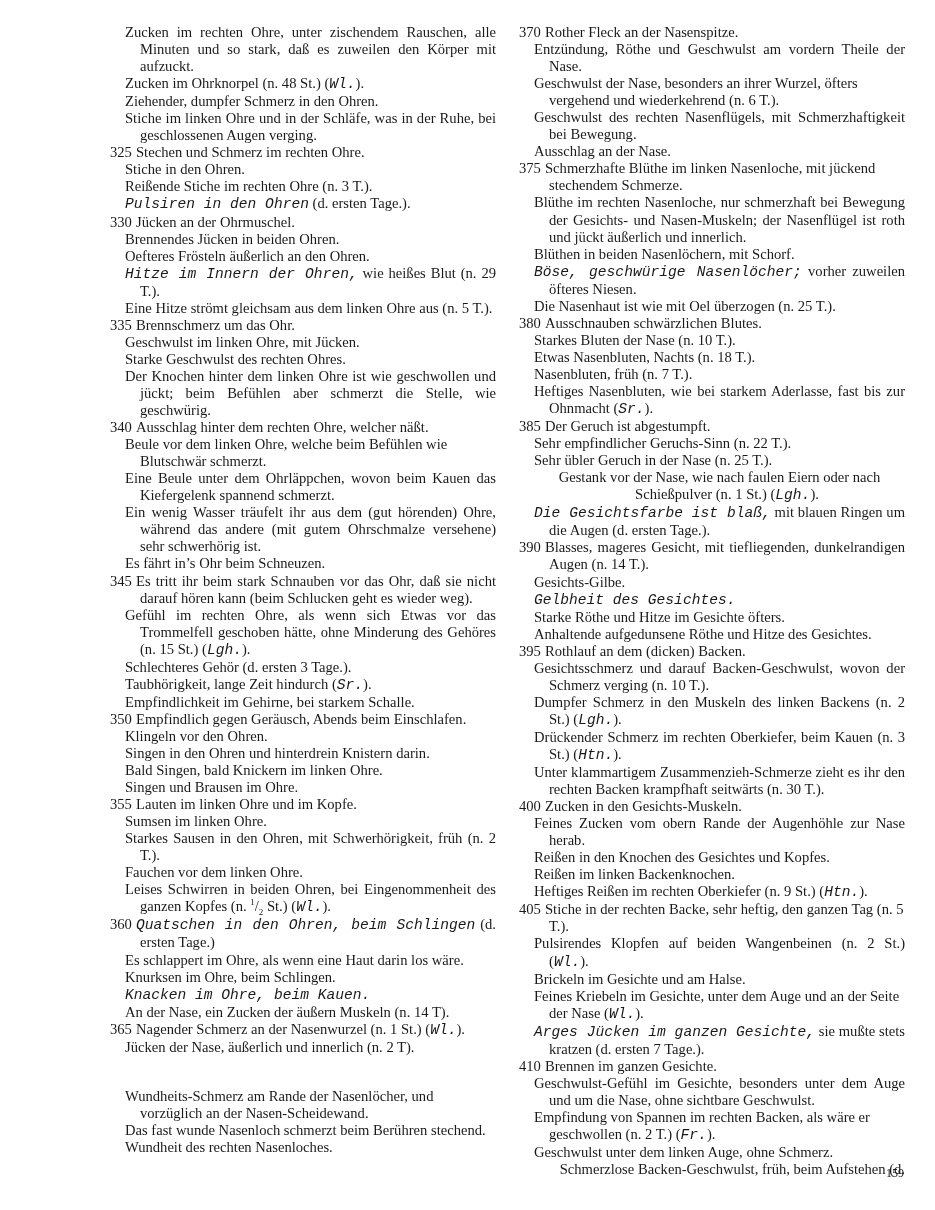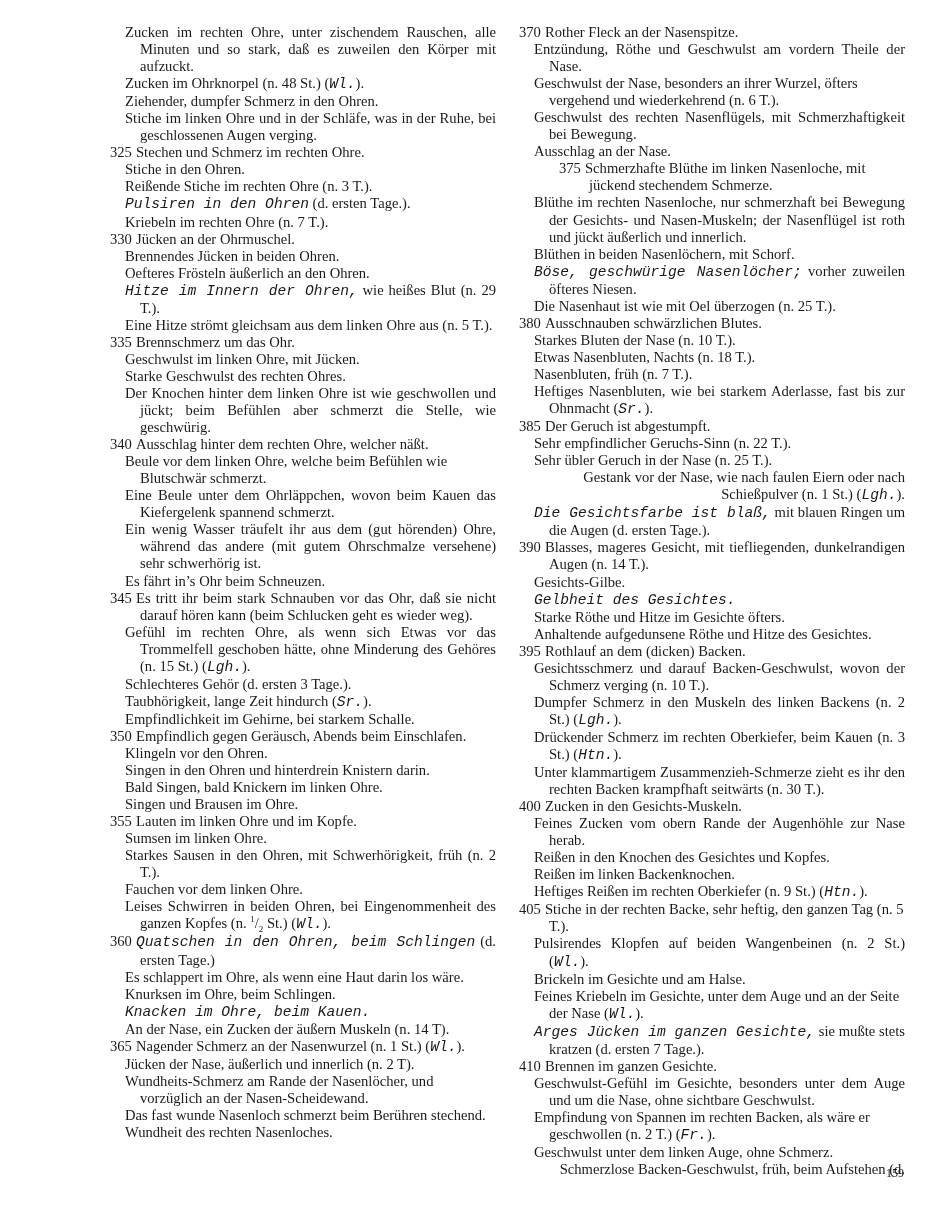--- a/index.html
+++ b/index.html
@@ -21,21 +21,20 @@
 <div>
   <div class="col col-left">
       <p class="entry"><span>Zucken im rechten Ohre, unter zischendem Rauschen, alle Minuten und so stark, daß es zuweilen den Körper mit aufzuckt.</span></p>
       <p class="entry"><span>Zucken im Ohrknorpel (n. 48 St.) (</span><i>Wl.</i><span>).</span></p>
       <p class="entry"><span>Ziehender, dumpfer Schmerz in den Ohren.</span></p>
       <p class="entry"><span>Stiche im linken Ohre und in der Schläfe, was in der Ruhe, bei geschlossenen Augen verging.</span></p>
       <p class="entry numbered"><span class="num">325</span><span>Stechen und Schmerz im rechten Ohre.</span></p>
       <p class="entry"><span>Stiche in den Ohren.</span></p>
       <p class="entry"><span>Reißende Stiche im rechten Ohre (n. 3 T.).</span></p>
       <p class="entry"><i>Pulsiren in den Ohren</i><span> (d. ersten Tage.).</span></p>
-      <p class="entry"><span>Kriebeln im rechten Ohre (n. 7 T.).</span></p>
       <p class="entry numbered"><span class="num">330</span><span>Jücken an der Ohrmuschel.</span></p>
       <p class="entry"><span>Brennendes Jücken in beiden Ohren.</span></p>
       <p class="entry"><span>Oefteres Frösteln äußerlich an den Ohren.</span></p>
       <p class="entry"><i>Hitze im Innern der Ohren,</i><span> wie heißes Blut (n. 29 T.).</span></p>
       <p class="entry"><span>Eine Hitze strömt gleichsam aus dem linken Ohre aus (n. 5 T.).</span></p>
       <p class="entry numbered"><span class="num">335</span><span>Brennschmerz um das Ohr.</span></p>
       <p class="entry"><span>Geschwulst im linken Ohre, mit Jücken.</span></p>
       <p class="entry"><span>Starke Geschwulst des rechten Ohres.</span></p>
       <p class="entry"><span>Der Knochen hinter dem linken Ohre ist wie geschwollen und jückt; beim Befühlen aber schmerzt die Stelle, wie geschwürig.</span></p>
       <p class="entry numbered"><span class="num">340</span><span>Ausschlag hinter dem rechten Ohre, welcher näßt.</span></p>
@@ -58,44 +57,44 @@
       <p class="entry"><span>Starkes Sausen in den Ohren, mit Schwerhörigkeit, früh (n. 2 T.).</span></p>
       <p class="entry"><span>Fauchen vor dem linken Ohre.</span></p>
       <p class="entry"><span>Leises Schwirren in beiden Ohren, bei Eingenommenheit des ganzen Kopfes (n. </span><sup>1</sup><span>/</span><sub>2</sub><span> St.) (</span><i>Wl.</i><span>).</span></p>
       <p class="entry numbered"><span class="num">360</span><i>Quatschen in den Ohren, beim Schlingen</i><span> (d. ersten Tage.)</span></p>
       <p class="entry"><span>Es schlappert im Ohre, als wenn eine Haut darin los wäre.</span></p>
       <p class="entry"><span>Knurksen im Ohre, beim Schlingen.</span></p>
       <p class="entry"><i>Knacken im Ohre, beim Kauen.</i></p>
       <p class="entry"><span>An der Nase, ein Zucken der äußern Muskeln (n. 14 T).</span></p>
       <p class="entry numbered"><span class="num">365</span><span>Nagender Schmerz an der Nasenwurzel (n. 1 St.) (</span><i>Wl.</i><span>).</span></p>
       <p class="entry"><span>Jücken der Nase, äußerlich und innerlich (n. 2 T).</span></p>
-      <p class="entry" style="text-align: left;"><span>Wundheits-Schmerz am Rande der Nasenlöcher, und vorzüglich an der Nasen-Scheidewand.</span></p>
+      <p class="entry" style="text-align: left; margin-top: 32px;"><span>Wundheits-Schmerz am Rande der Nasenlöcher, und vorzüglich an der Nasen-Scheidewand.</span></p>
       <p class="entry"><span>Das fast wunde Nasenloch schmerzt beim Berühren stechend.</span></p>
       <p class="entry"><span>Wundheit des rechten Nasenloches.</span></p>
     </div>
   <div class="col col-right">
       <p class="entry numbered"><span class="num">370</span><span>Rother Fleck an der Nasenspitze.</span></p>
       <p class="entry"><span>Entzündung, Röthe und Geschwulst am vordern Theile der Nase.</span></p>
       <p class="entry" style="text-align: left;"><span>Geschwulst der Nase, besonders an ihrer Wurzel, öfters vergehend und wiederkehrend (n. 6 T.).</span></p>
       <p class="entry"><span>Geschwulst des rechten Nasenflügels, mit Schmerzhaftigkeit bei Bewegung.</span></p>
       <p class="entry"><span>Ausschlag an der Nase.</span></p>
-      <p class="entry numbered" style="text-align: left; margin-left: 40px;"><span class="num">375</span><span>Schmerzhafte Blüthe im linken Nasenloche, mit jückend stechendem Schmerze.</span></p>
+      <p class="entry numbered" style="text-align: left;"><span class="num">375</span><span>Schmerzhafte Blüthe im linken Nasenloche, mit jückend stechendem Schmerze.</span></p>
       <p class="entry"><span>Blüthe im rechten Nasenloche, nur schmerzhaft bei Bewegung der Gesichts- und Nasen-Muskeln; der Nasenflügel ist roth und jückt äußerlich und innerlich.</span></p>
       <p class="entry"><span>Blüthen in beiden Nasenlöchern, mit Schorf.</span></p>
       <p class="entry"><i>Böse, geschwürige Nasenlöcher;</i><span> vorher zuweilen öfteres Niesen.</span></p>
       <p class="entry"><span>Die Nasenhaut ist wie mit Oel überzogen (n. 25 T.).</span></p>
       <p class="entry numbered"><span class="num">380</span><span>Ausschnauben schwärzlichen Blutes.</span></p>
       <p class="entry"><span>Starkes Bluten der Nase (n. 10 T.).</span></p>
       <p class="entry"><span>Etwas Nasenbluten, Nachts (n. 18 T.).</span></p>
       <p class="entry"><span>Nasenbluten, früh (n. 7 T.).</span></p>
       <p class="entry"><span>Heftiges Nasenbluten, wie bei starkem Aderlasse, fast bis zur Ohnmacht (</span><i>Sr.</i><span>).</span></p>
       <p class="entry numbered"><span class="num">385</span><span>Der Geruch ist abgestumpft.</span></p>
       <p class="entry"><span>Sehr empfindlicher Geruchs-Sinn (n. 22 T.).</span></p>
       <p class="entry"><span>Sehr übler Geruch in der Nase (n. 25 T.).</span></p>
-      <p class="entry" style="text-align: right;"><span>Gestank vor der Nase, wie nach faulen Eiern oder nach Schießpulver (n. 1 St.) (</span><i>Lgh.</i><span>).</span></p>
+      <p class="entry" style="text-align: center;"><span>Gestank vor der Nase, wie nach faulen Eiern oder nach Schießpulver (n. 1 St.) (</span><i>Lgh.</i><span>).</span></p>
       <p class="entry"><i>Die Gesichtsfarbe ist blaß,</i><span> mit blauen Ringen um die Augen (d. ersten Tage.).</span></p>
       <p class="entry numbered"><span class="num">390</span><span>Blasses, mageres Gesicht, mit tiefliegenden, dunkelrandigen Augen (n. 14 T.).</span></p>
       <p class="entry"><span>Gesichts-Gilbe.</span></p>
       <p class="entry"><i>Gelbheit des Gesichtes.</i></p>
       <p class="entry"><span>Starke Röthe und Hitze im Gesichte öfters.</span></p>
       <p class="entry"><span>Anhaltende aufgedunsene Röthe und Hitze des Gesichtes.</span></p>
       <p class="entry numbered"><span class="num">395</span><span>Rothlauf an dem (dicken) Backen.</span></p>
       <p class="entry"><span>Gesichtsschmerz und darauf Backen-Geschwulst, wovon der Schmerz verging (n. 10 T.).</span></p>
       <p class="entry"><span>Dumpfer Schmerz in den Muskeln des linken Backens (n. 2 St.) (</span><i>Lgh.</i><span>).</span></p>
       <p class="entry"><span>Drückender Schmerz im rechten Oberkiefer, beim Kauen (n. 3 St.) (</span><i>Htn.</i><span>).</span></p>

